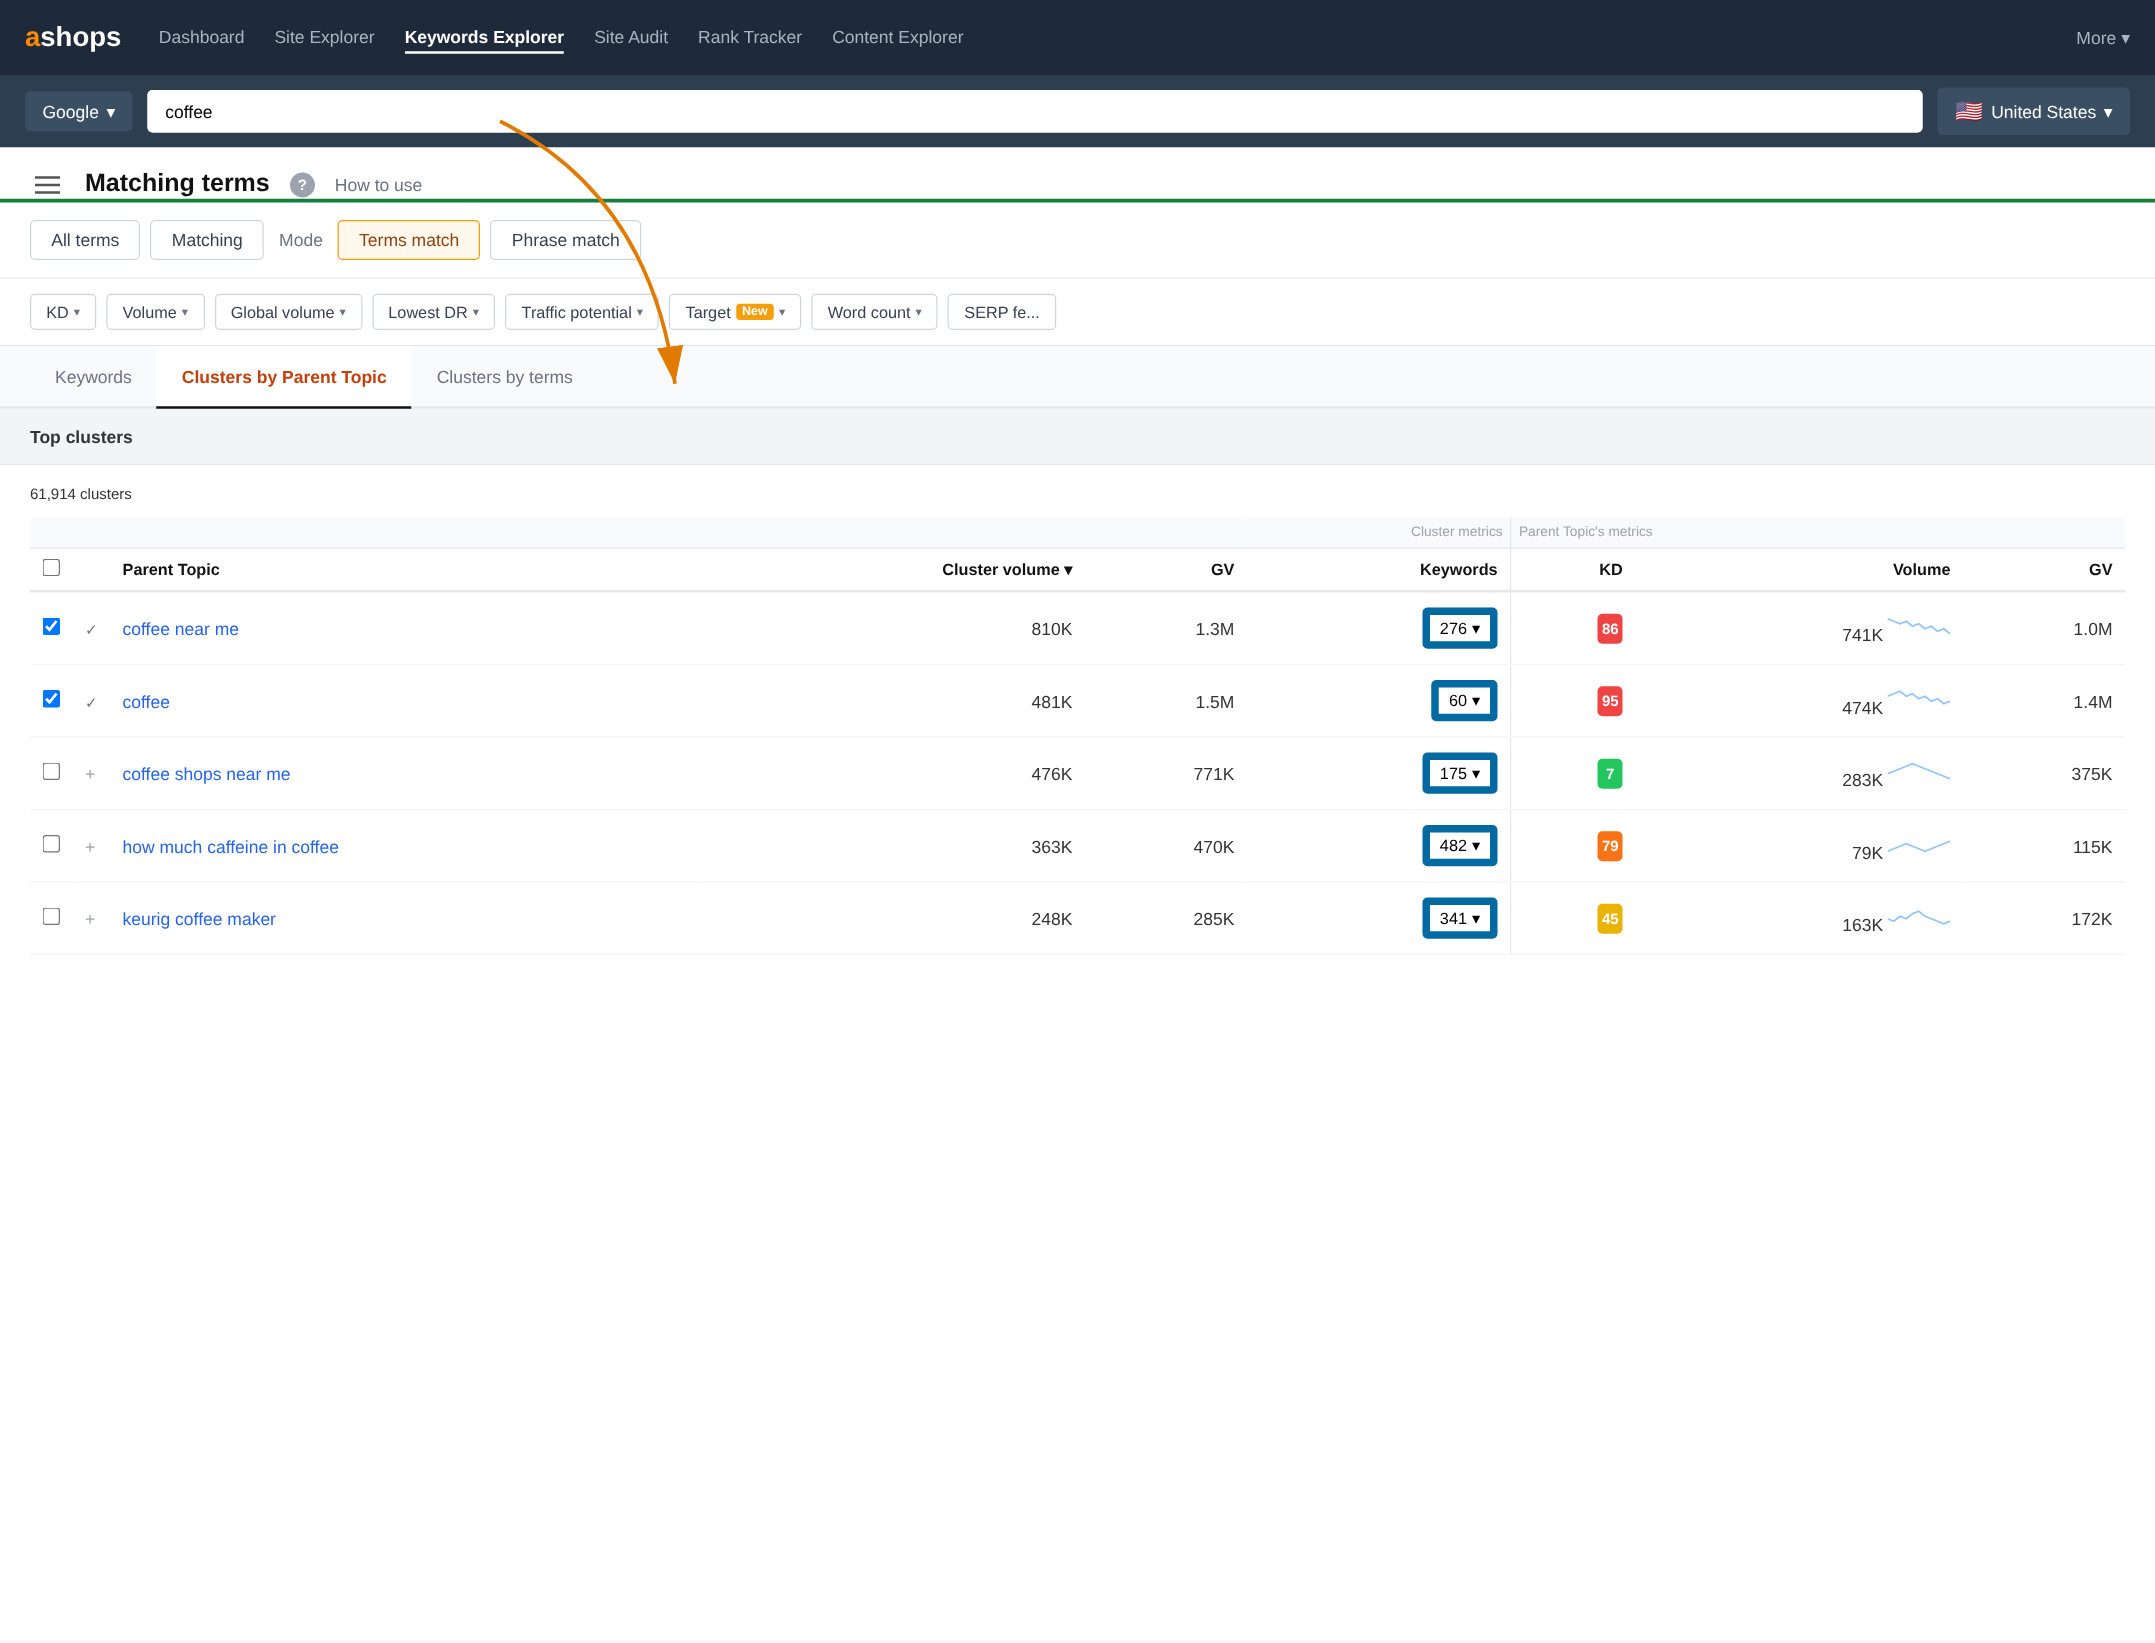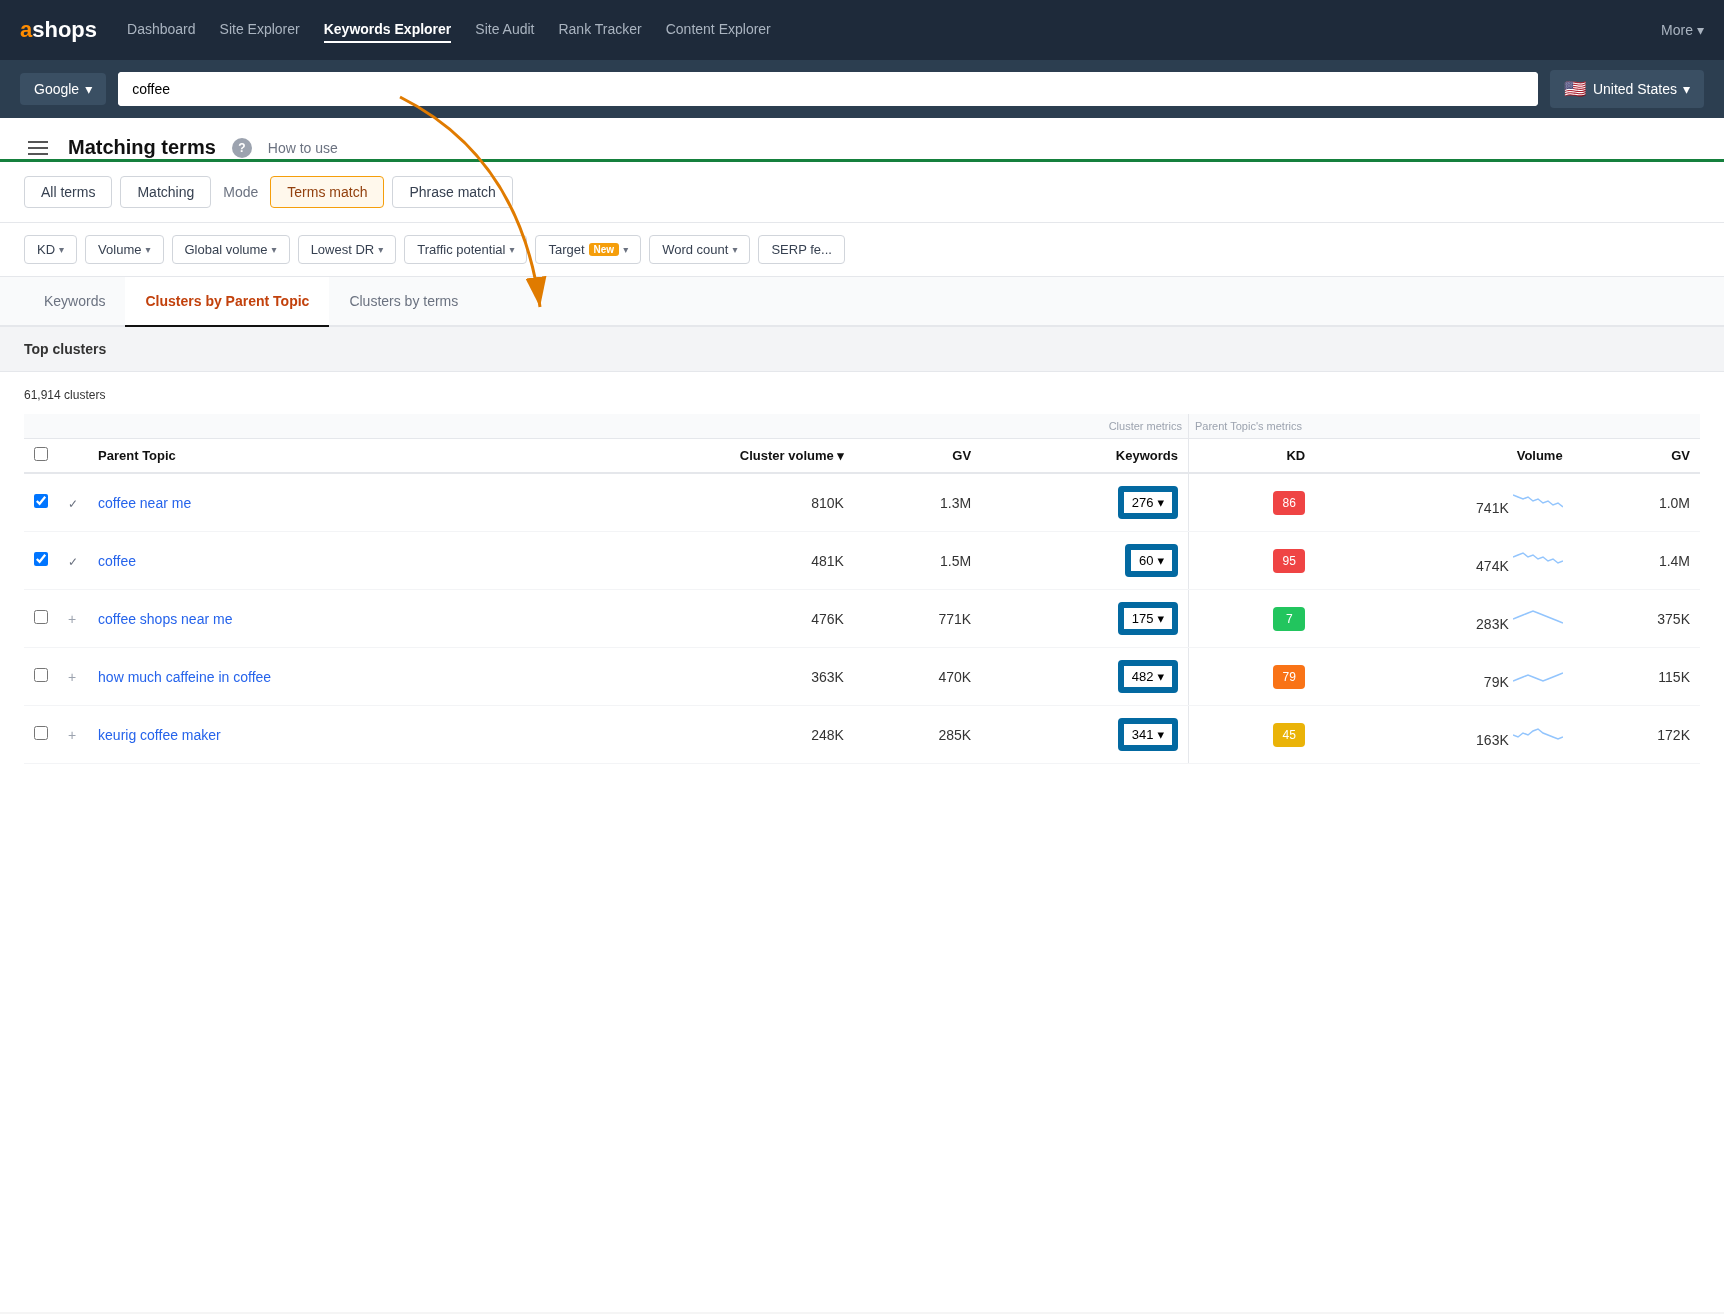--- a/index.html
+++ b/index.html
@@ -70,21 +70,21 @@
     .metric-group-header th:first-child { border-right: none; }
 
     .col-divider { border-left: 1px solid #e5e7eb; }
 
     .keyword-link { color: #2563eb; text-decoration: none; cursor: pointer; }
 
     .checkbox { width: 14px; height: 14px; border: 1px solid #d1d5db; border-radius: 2px; cursor: pointer; }
     .check-icon { color: #6b7280; font-size: 12px; }
     .plus-icon { color: #9ca3af; font-size: 14px; }
 
-    .kd-badge { width: 32px; height: 24px; border-radius: 4px; display: inline-flex; align-items: center; justify-content: center; font-size: 12px; font-weight: 400; color: white; }
+    .kd-badge { width: 20px; height: 24px; border-radius: 4px; display: inline-flex; align-items: center; justify-content: center; font-size: 12px; font-weight: 700; color: white; }
 
     .keywords-btn { border: 6px solid #0369a1; border-radius: 4px; padding: 3px 8px; font-size: 13px; background: white; cursor: pointer; display: inline-flex; align-items: center; gap: 4px; justify-content: flex-end; }
 
     
     .sparkline { display: inline-block; width: 50px; height: 24px; }
     .sparkline svg { width: 50px; height: 24px; }
 
     
     .col-header-row th { background: white; border-bottom: 2px solid #e5e7eb; font-weight: 700; font-size: 13px; color: #111; }
 

